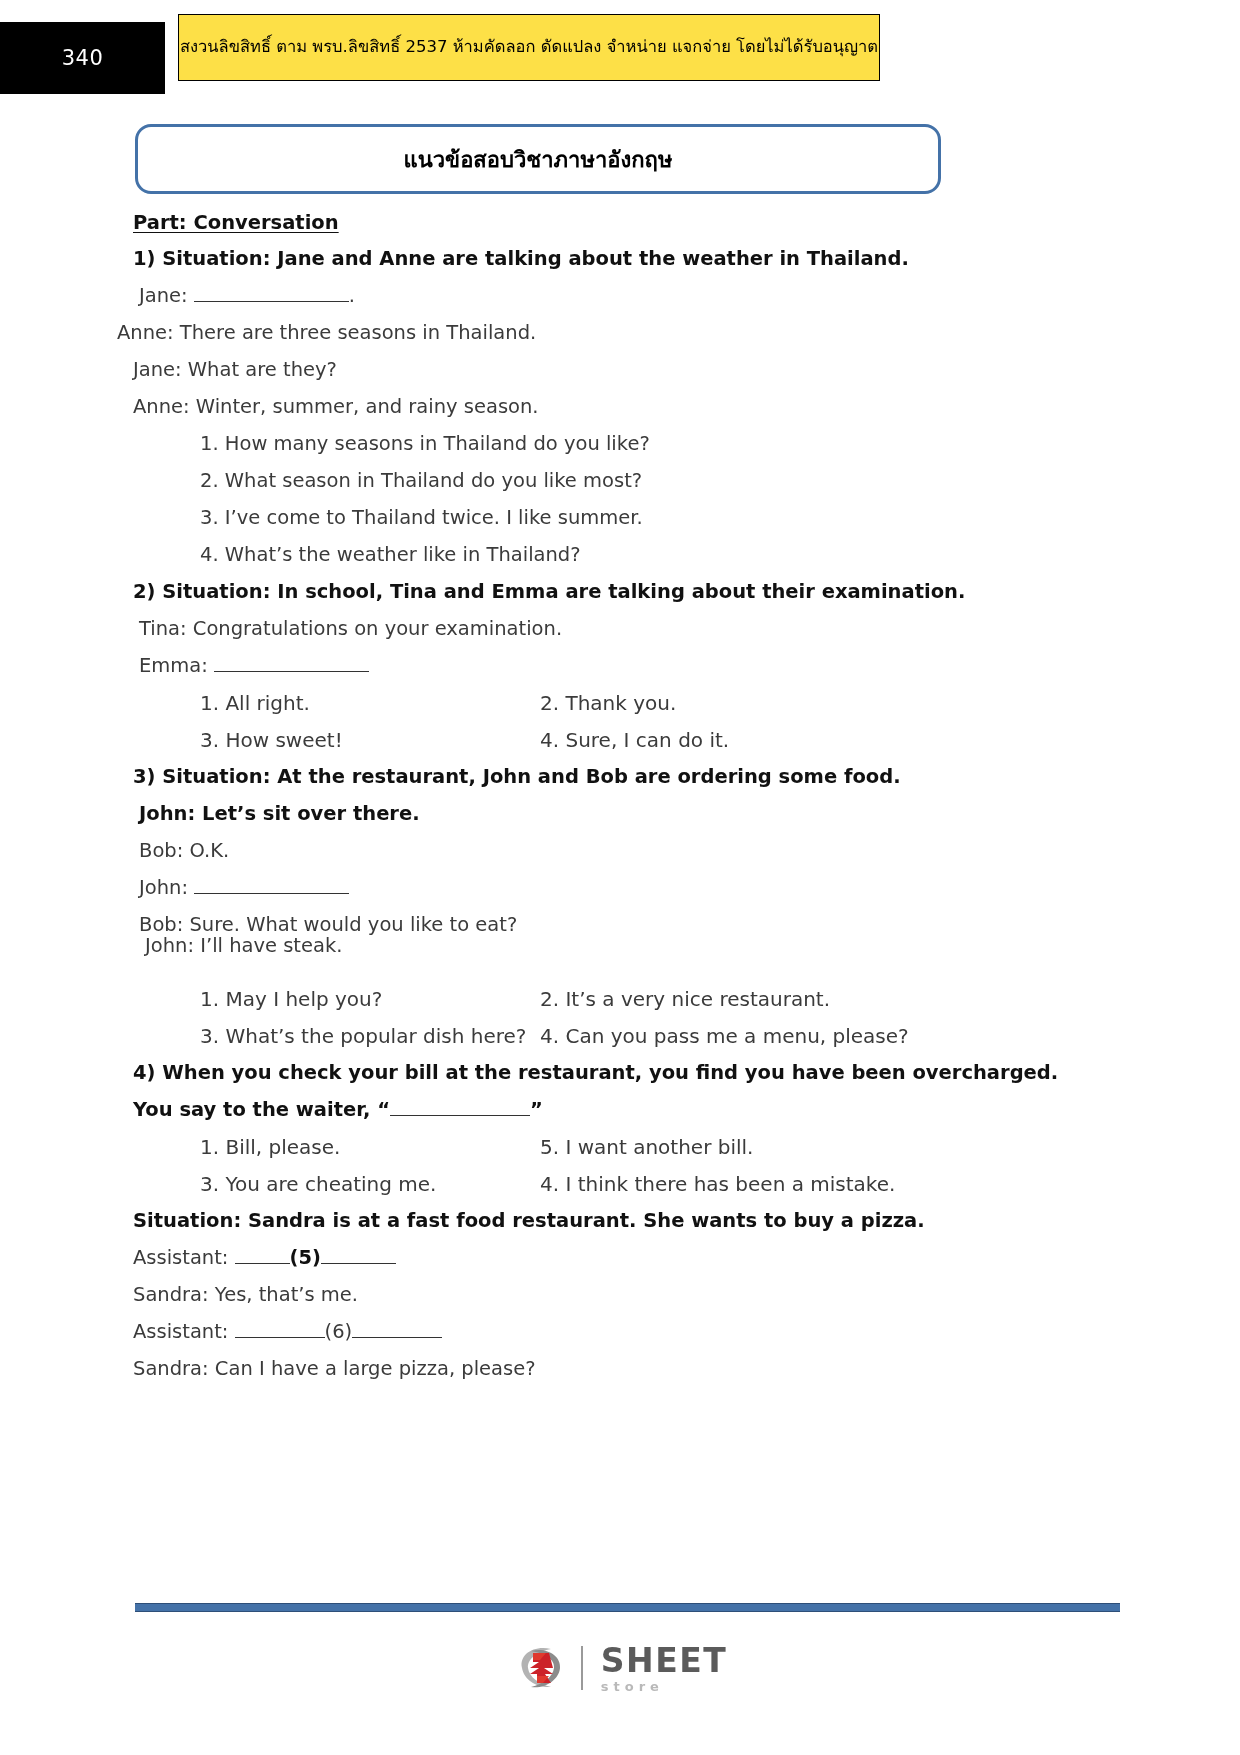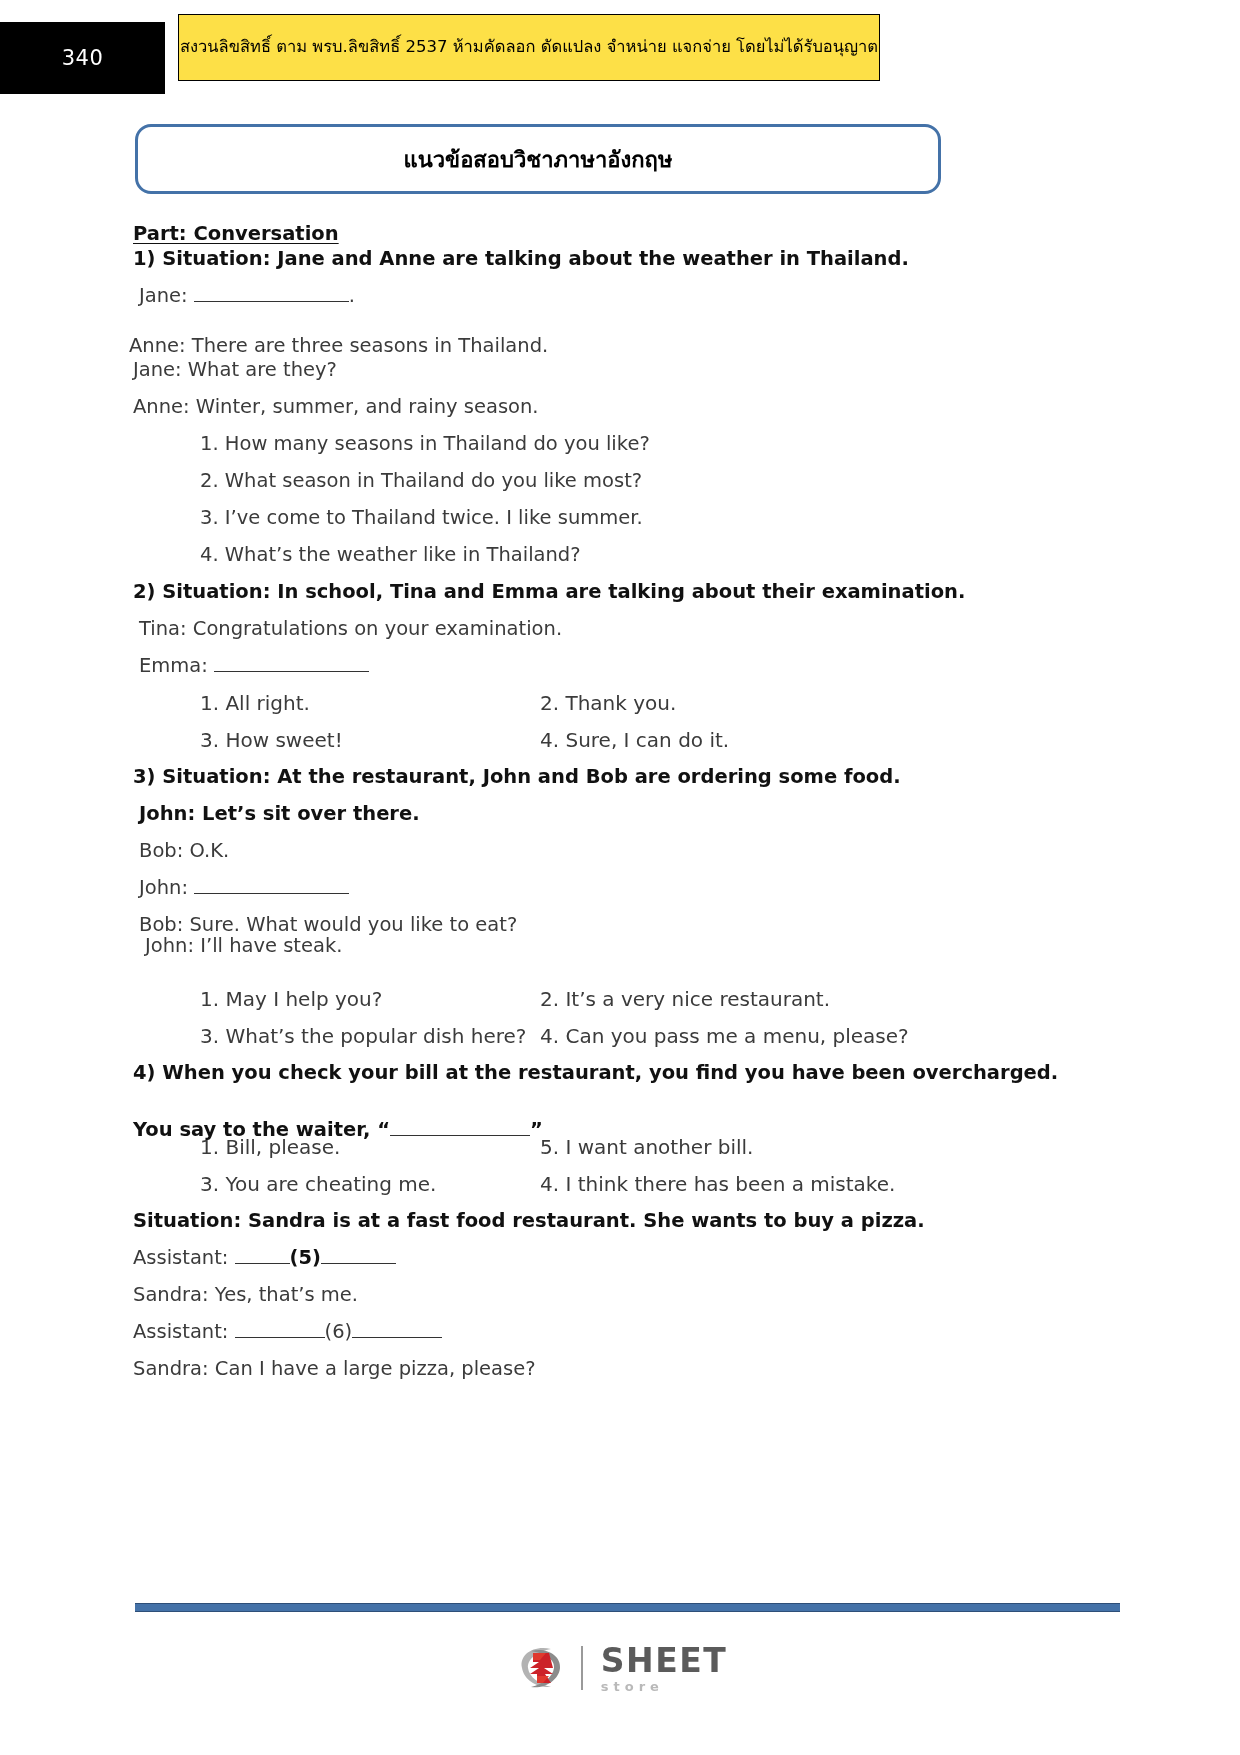--- a/index.html
+++ b/index.html
@@ -185,33 +185,33 @@
     <span class="copyright-text">สงวนลิขสิทธิ์ ตาม พรบ.ลิขสิทธิ์ 2537 ห้ามคัดลอก ดัดแปลง จำหน่าย แจกจ่าย โดยไม่ได้รับอนุญาต</span>
   </div>
 </div>
 
 <div class="title-box">
   <span class="title-text">แนวข้อสอบวิชาภาษาอังกฤษ</span>
 </div>
 
 <div class="content">
 
-  <div style="position:absolute; left:133px; top:8px;margin-top:11px;">
+  <div style="position:absolute; left:133px; top:8px;">
     <span class="line sect-head">Part: Conversation</span>
   </div>
 
   <div>
     <div class="line q-head" style="position:absolute; left:133px; top:44px;">1) Situation: Jane and Anne are talking about the weather in Thailand.</div>
 
     <div class="line" style="position:absolute; left:139px; top:81px;">
       <span>Jane:</span>
       <span class="blank b-long"></span><span>.</span>
     </div>
 
-    <div class="line" style="position:absolute; left:129px; top:118px;margin-top:13px;">
+    <div class="line" style="position:absolute; left:117px; top:118px;">
       <span>Anne:</span>
       <span>There are three seasons in Thailand.</span>
     </div>
 
     <div class="line" style="position:absolute; left:133px; top:155px;">
       <span>Jane:</span>
       <span>What are they?</span>
     </div>
 
     <div class="line" style="position:absolute; left:133px; top:192px;">
@@ -282,21 +282,21 @@
     </div>
     <div class="opt-row" style="position:absolute; left:200px; top:821px; width:790px;">
       <span class="opt-a">3. What’s the popular dish here?</span>
       <span class="opt-b">4. Can you pass me a menu, please?</span>
     </div>
   </div>
 
   <div>
     <div class="line q-head" style="position:absolute; left:133px; top:858px;">4) When you check your bill at the restaurant, you find you have been overcharged.</div>
 
-    <div class="line q-head" style="position:absolute; left:133px; top:895px;margin-top:20px;">
+    <div class="line q-head" style="position:absolute; left:133px; top:895px;">
       <span>You say to the waiter, “</span><span class="blank b-mid"></span><span>”</span>
     </div>
 
     <div class="opt-row" style="position:absolute; left:200px; top:932px; width:790px;">
       <span class="opt-a">1. Bill, please.</span>
       <span class="opt-b">5. I want another bill.</span>
     </div>
     <div class="opt-row" style="position:absolute; left:200px; top:969px; width:790px;">
       <span class="opt-a">3. You are cheating me.</span>
       <span class="opt-b">4. I think there has been a mistake.</span>

